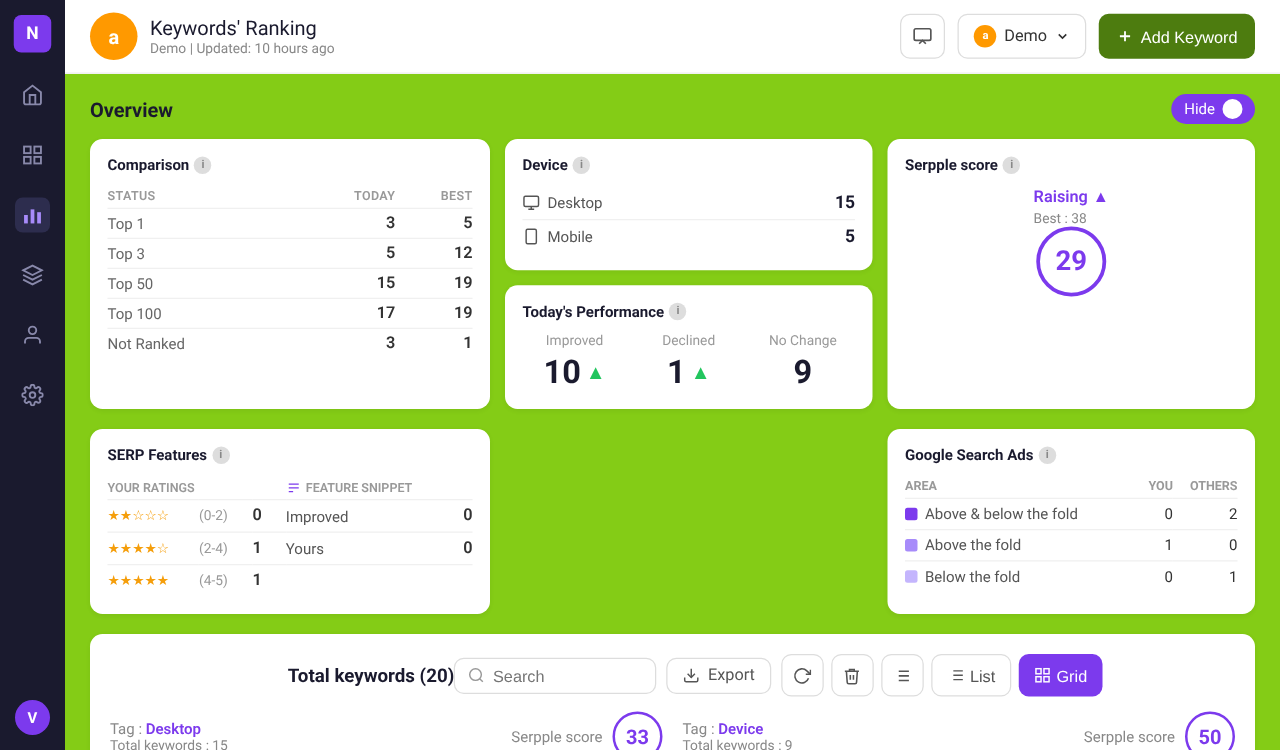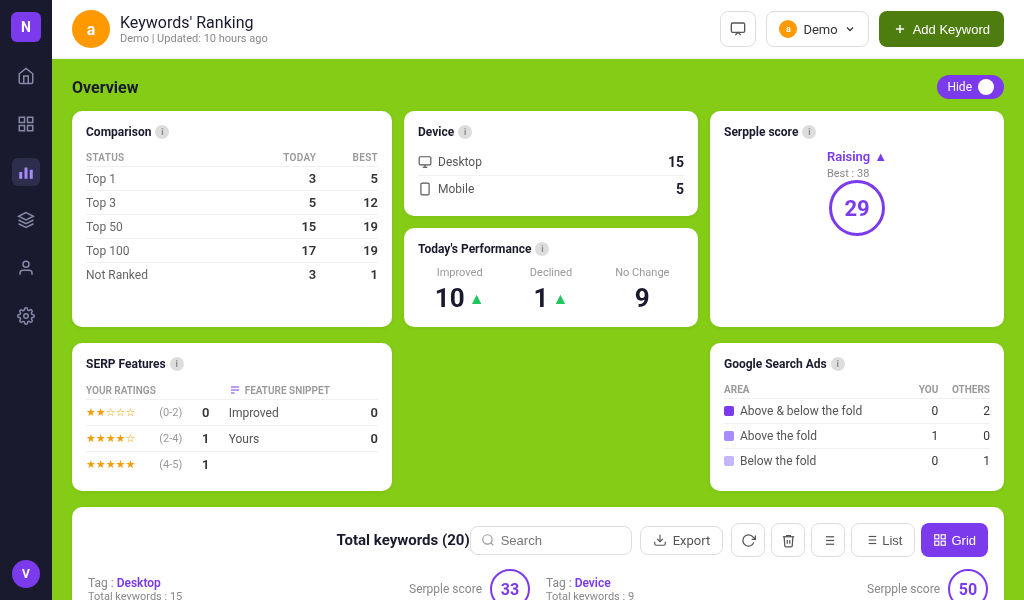--- a/index.html
+++ b/index.html
@@ -76,21 +76,21 @@
     
     .ads-table { width: 100%; border-collapse: collapse; }
     .ads-table th { font-size: 10px; color: #999; text-align: right; padding: 3px 0; font-weight: 700; text-transform: uppercase; }
     .ads-table th:first-child { text-align: left; }
     .ads-table td { padding: 5px 0; font-size: 12px; text-align: right; }
     .ads-table td:first-child { text-align: left; color: #555; display: flex; align-items: center; gap: 6px; }
     .ads-table tbody tr { border-top: 1px solid #f0f0f0; }
 
     
     .keywords-section { background: white; border-radius: 10px; padding: 16px; box-shadow: 0 1px 4px rgba(0,0,0,0.06); }
-    .keywords-header { display: flex; align-items: center; justify-content: flex-end; margin-bottom: 12px; margin-left: 36px; }
+    .keywords-header { display: flex; align-items: center; justify-content: center; margin-bottom: 12px; margin-left: 36px; }
     .keywords-title { font-size: 15px; font-weight: 700; color: #1a1a2e; }
     .search-box { display: flex; align-items: center; gap: 6px; border: 1.5px solid #ddd; border-radius: 8px; padding: 6px 10px; background: white; }
     .search-box input { border: none; outline: none; font-size: 13px; color: #333; width: 120px; }
     .search-box svg { width: 14px; height: 14px; color: #999; }
     .export-btn { display: flex; align-items: center; gap: 6px; border: 1.5px solid #ddd; border-radius: 8px; padding: 6px 12px; background: white; cursor: pointer; font-size: 13px; color: #555; }
     .icon-btn { width: 34px; height: 34px; border: 1.5px solid #ddd; border-radius: 8px; display: flex; align-items: center; justify-content: center; background: white; cursor: pointer; color: #555; }
     .icon-btn svg { width: 15px; height: 15px; }
     .view-btn { display: flex; align-items: center; gap: 4px; height: 34px; padding: 0 12px; border-radius: 8px; font-size: 13px; cursor: pointer; border: none; }
     .view-btn.list { background: white; border: 1.5px solid #ddd; color: #555; }
     .view-btn.grid { background: #7c3aed; color: white; }

